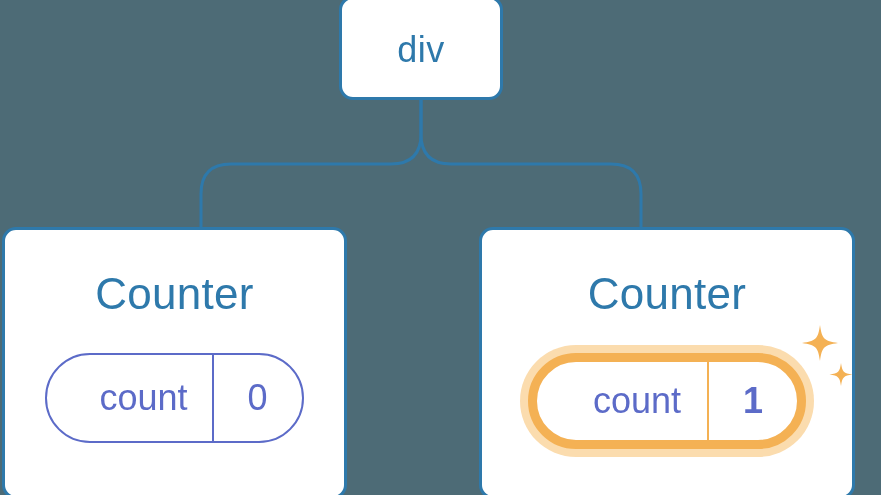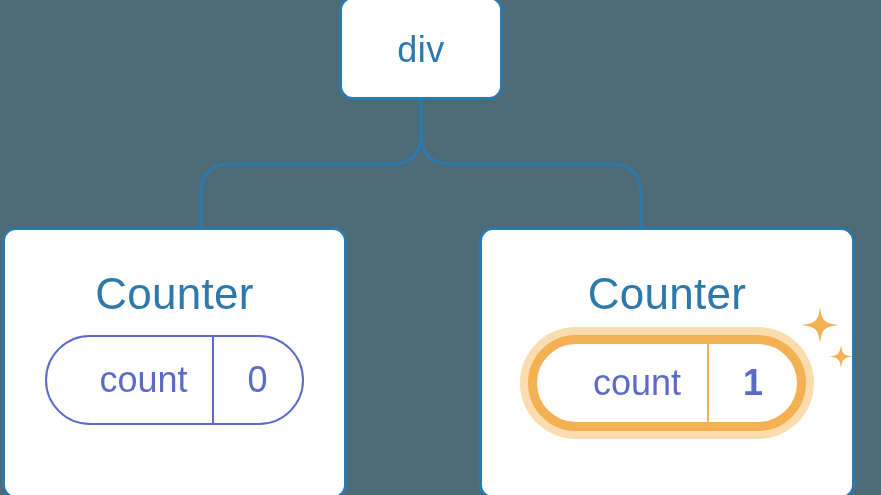--- a/index.html
+++ b/index.html
@@ -79,21 +79,21 @@
     font-size: 44px;
     color: #2e79ab;
     letter-spacing: 0.3px;
     margin-top: 42px;
     line-height: 1;
   }
 
   
   .pill-wrap {
     position: relative;
-    margin-top: 19px;
+    margin-top: 37px;
     display: flex;
     align-items: center;
     justify-content: center;
   }
   .pill {
     display: flex;
     align-items: stretch;
     height: 90px;
     border-radius: 45px;
     box-sizing: border-box;

